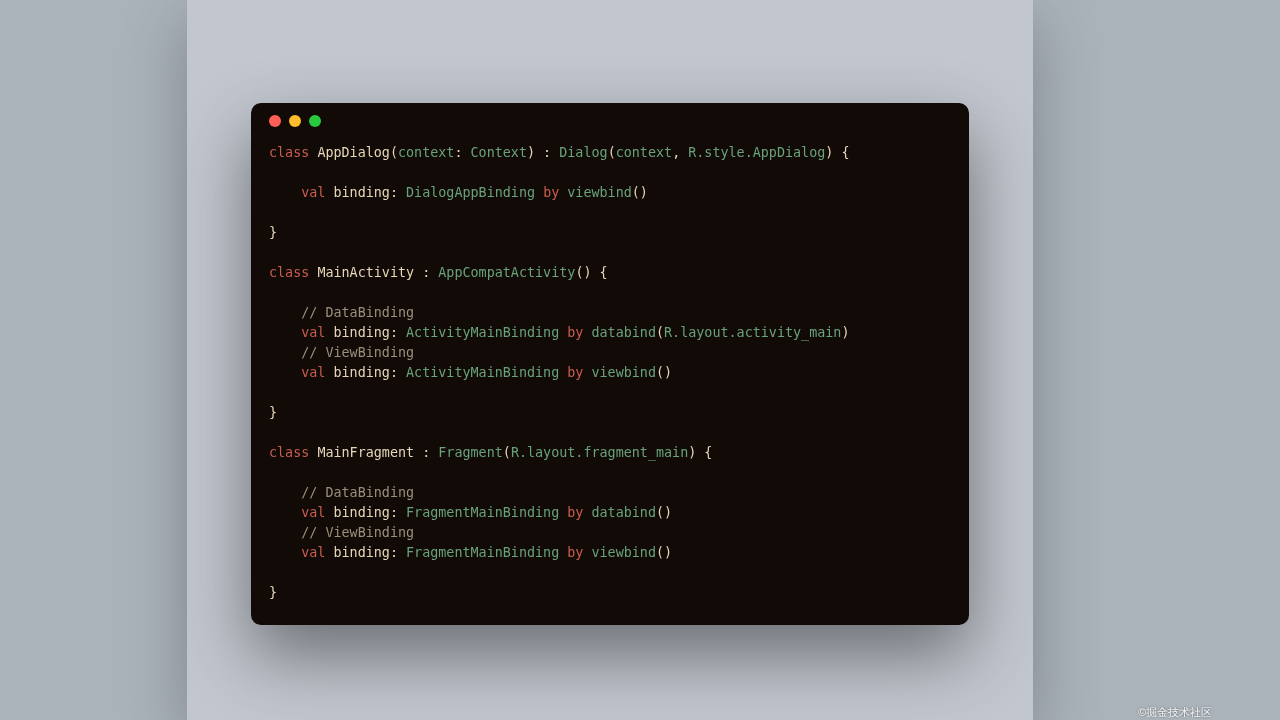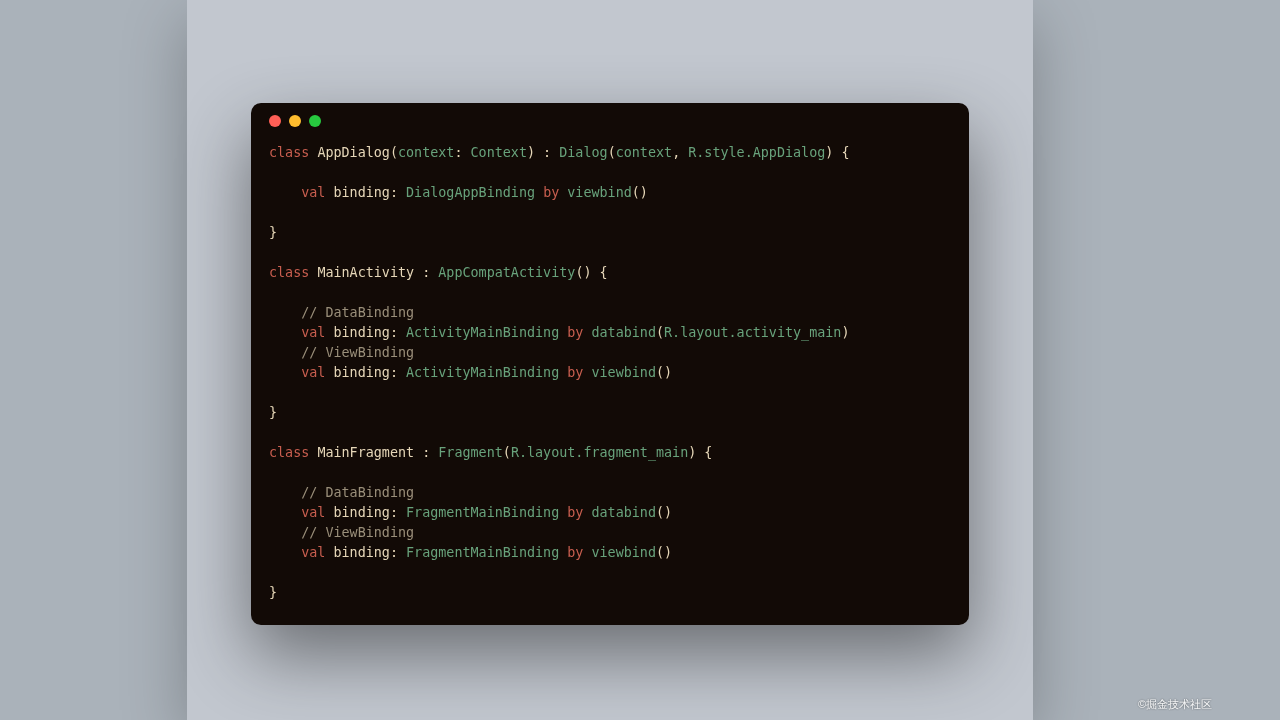--- a/index.html
+++ b/index.html
@@ -61,21 +61,21 @@
     white-space: pre;
   }
   .kw   { color: #c85e4f; }   
   .id   { color: #e6d7b8; }   
   .typ  { color: #68a27b; }   
   .pun  { color: #e6d7b8; }   
   .cmt  { color: #9a8f7a; }   
   .watermark {
     position: absolute;
     right: 8px;
-    bottom: 8px;
+    bottom: 0;
     color: #fff;
     font-size: 11px;
     font-family: sans-serif;
     opacity: 0.9;
     text-shadow: 0 0 2px rgba(0,0,0,0.6);
   }
 </style>
 </head>
 <body>
 

